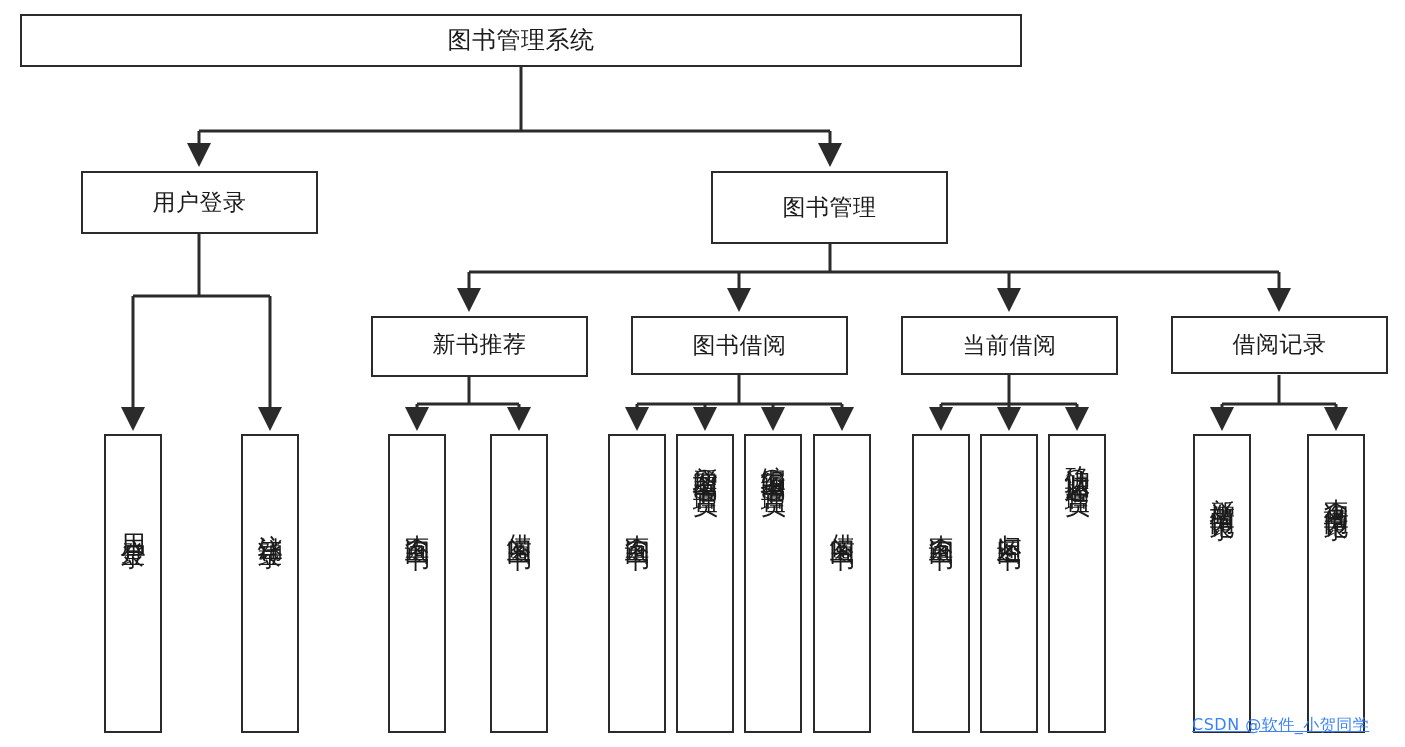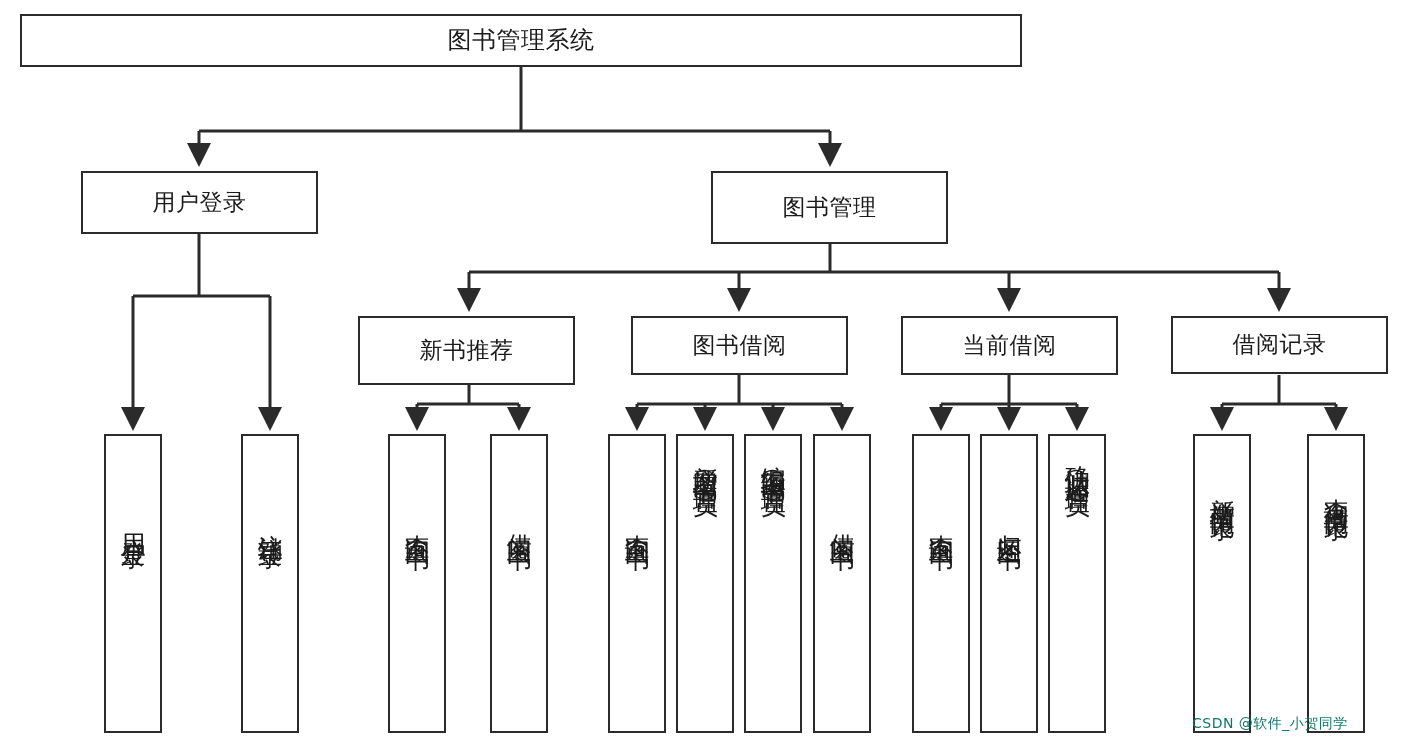--- a/index.html
+++ b/index.html
@@ -59,25 +59,26 @@
   .node.vert .node-label {
     writing-mode: vertical-rl;
     text-orientation: upright;
     font-size: 25px;
     line-height: 1.02;
     letter-spacing: 4px;
     white-space: nowrap;
   }
   .watermark {
     position: absolute;
-    color: #0f766e;
-    font-size: 14px;
+    color: #3b82f6;
+    font-size: 16px;
     letter-spacing: 0.5px;
     white-space: nowrap;
     user-select: none;
+    text-decoration: underline;
   }
 </style>
 </head>
 <body>
 
 <div id="diagram-canvas">
 
   <svg id="edge-layer" viewBox="0 0 1405 747" width="1405" height="747" xmlns="http://www.w3.org/2000/svg">
     <defs>
       <marker id="arrowhead" viewBox="0 0 12 12" refX="10" refY="6" markerWidth="8" markerHeight="8" orient="auto-start-reverse">
@@ -133,21 +134,21 @@
   </div>
 
   <div class="node horiz" style="left:81px; top:171px; width:237px; height:63px;">
     <span class="node-label">用户登录</span>
   </div>
 
   <div class="node horiz" style="left:711px; top:171px; width:237px; height:73px;">
     <span class="node-label">图书管理</span>
   </div>
 
-  <div class="node horiz" style="left:358px; top:316px; width:217px; height:69px;">
+  <div class="node horiz" style="left:371px; top:316px; width:217px; height:61px;font-family:Liberation Mono, monospace;">
     <span class="node-label">新书推荐</span>
   </div>
 
   <div class="node horiz" style="left:631px; top:316px; width:217px; height:59px;">
     <span class="node-label">图书借阅</span>
   </div>
 
   <div class="node horiz" style="left:901px; top:316px; width:217px; height:59px;">
     <span class="node-label">当前借阅</span>
   </div>

